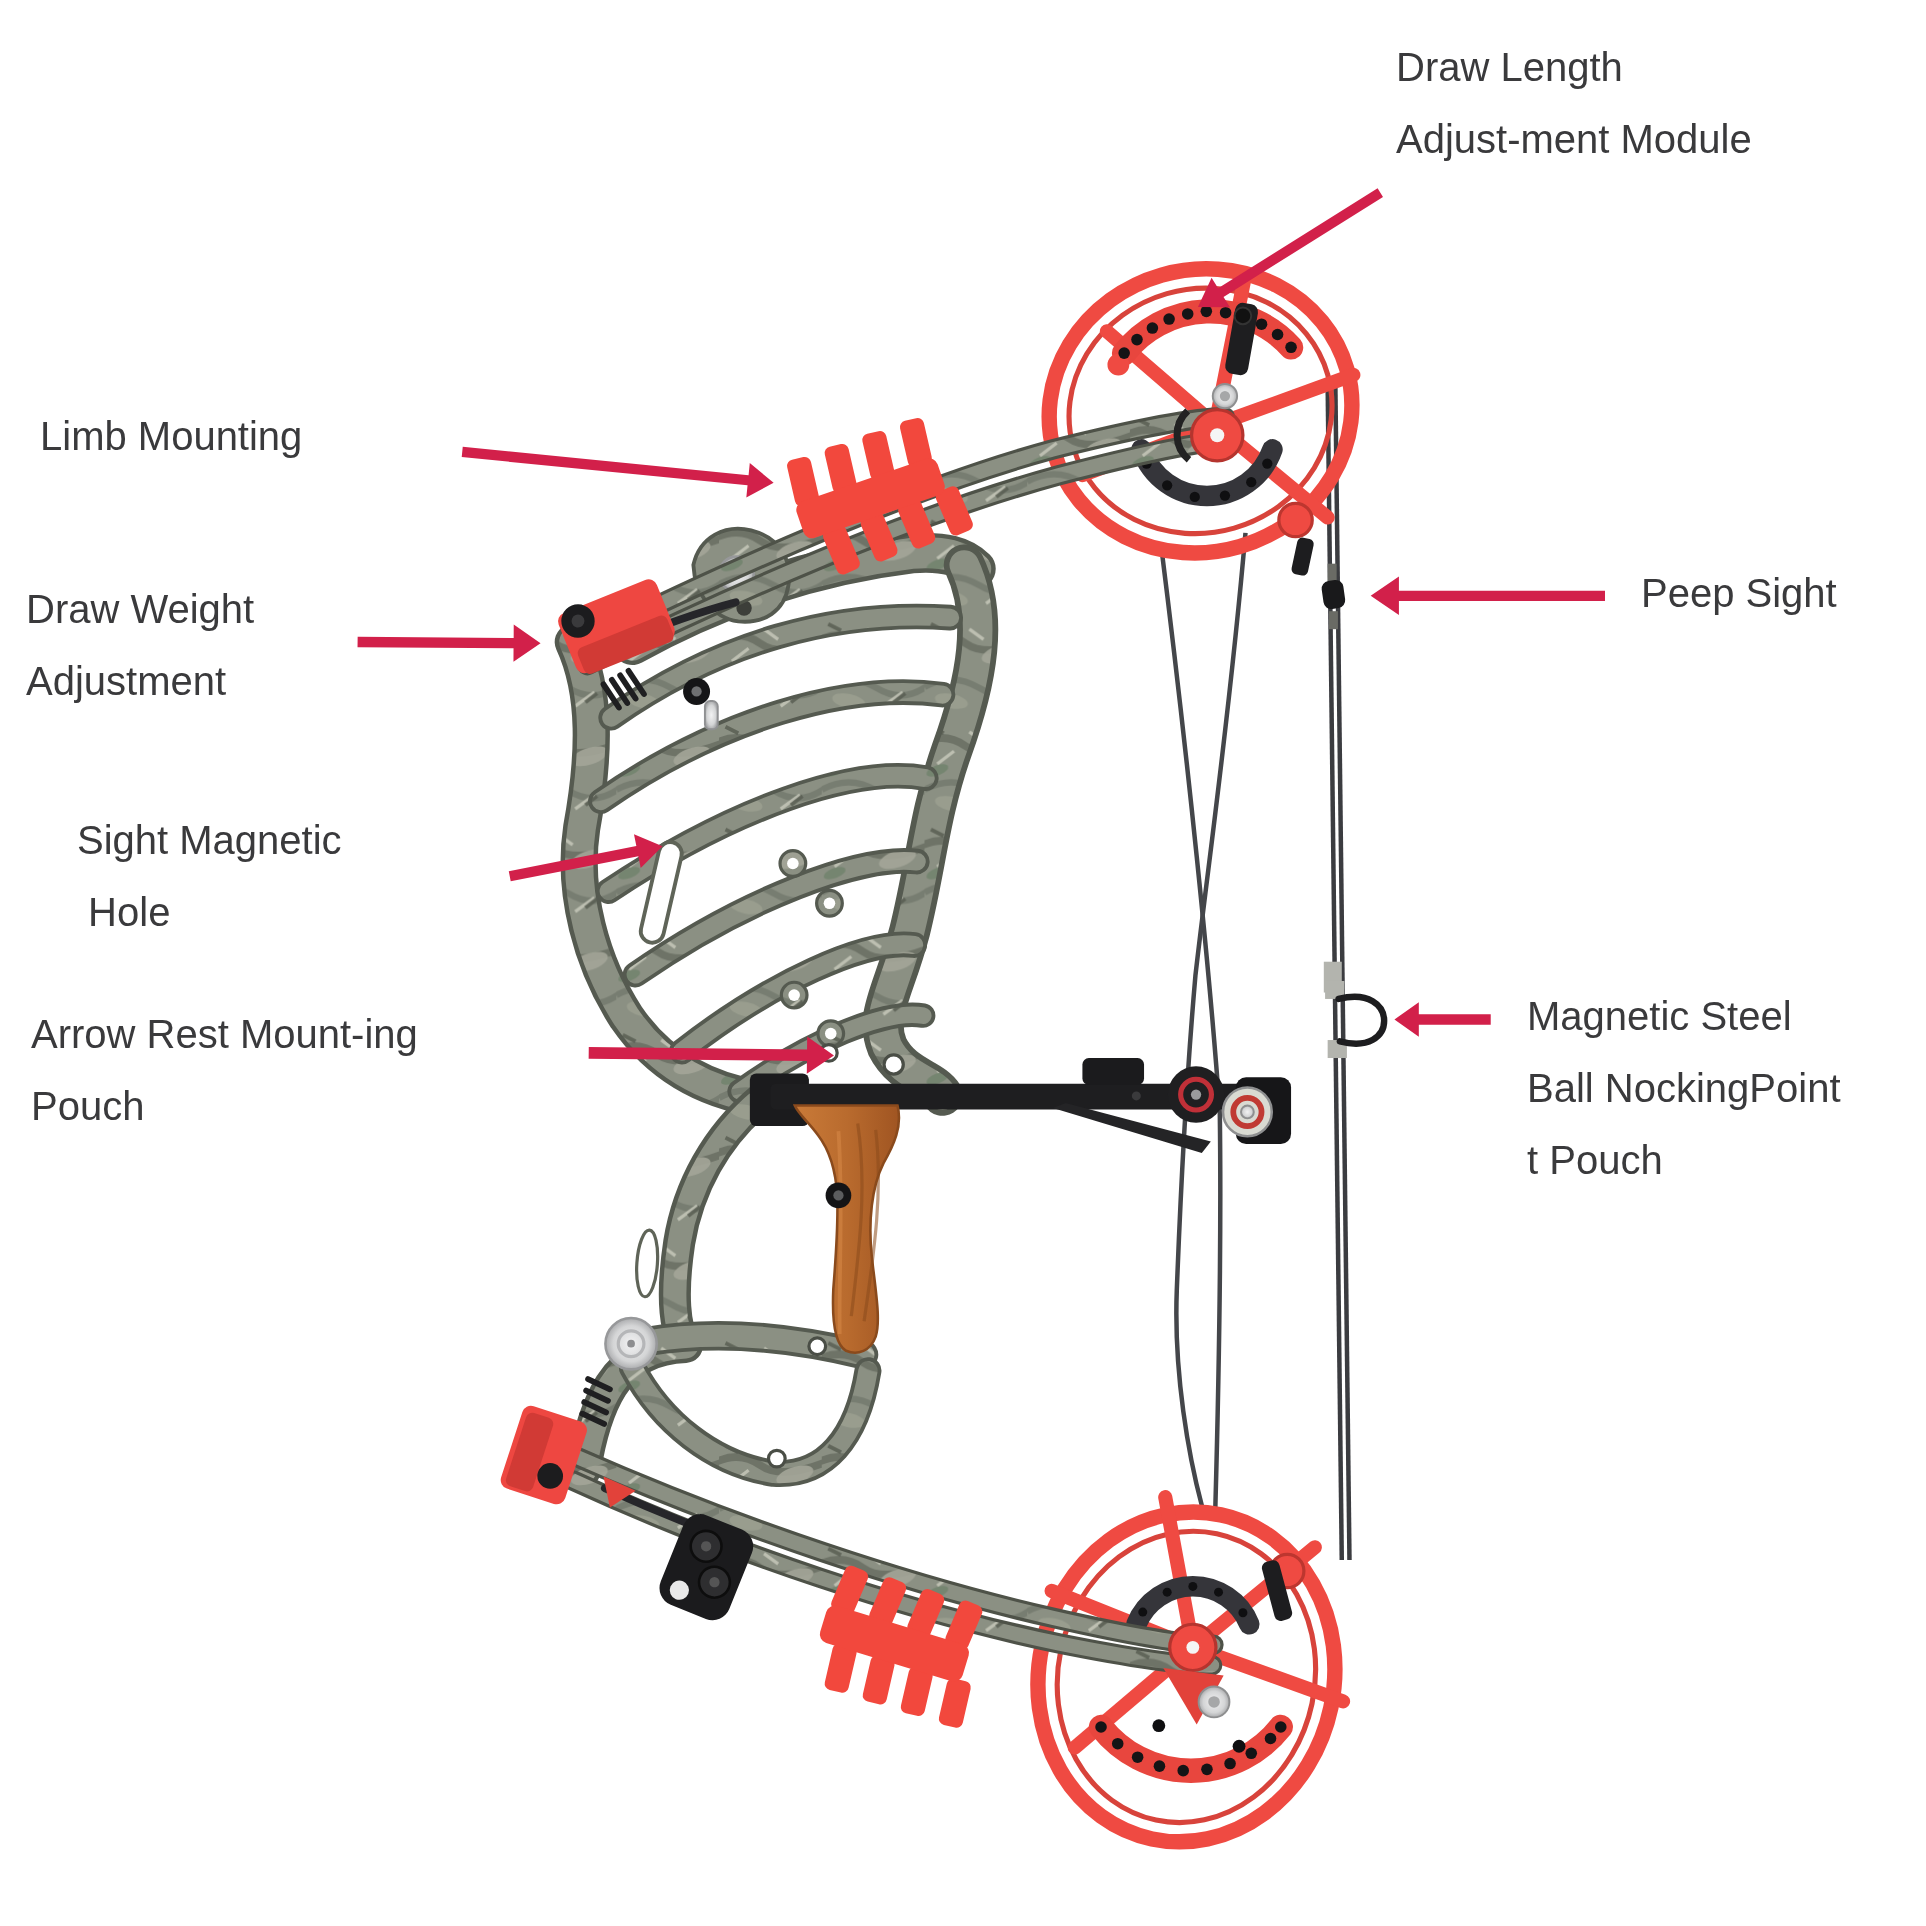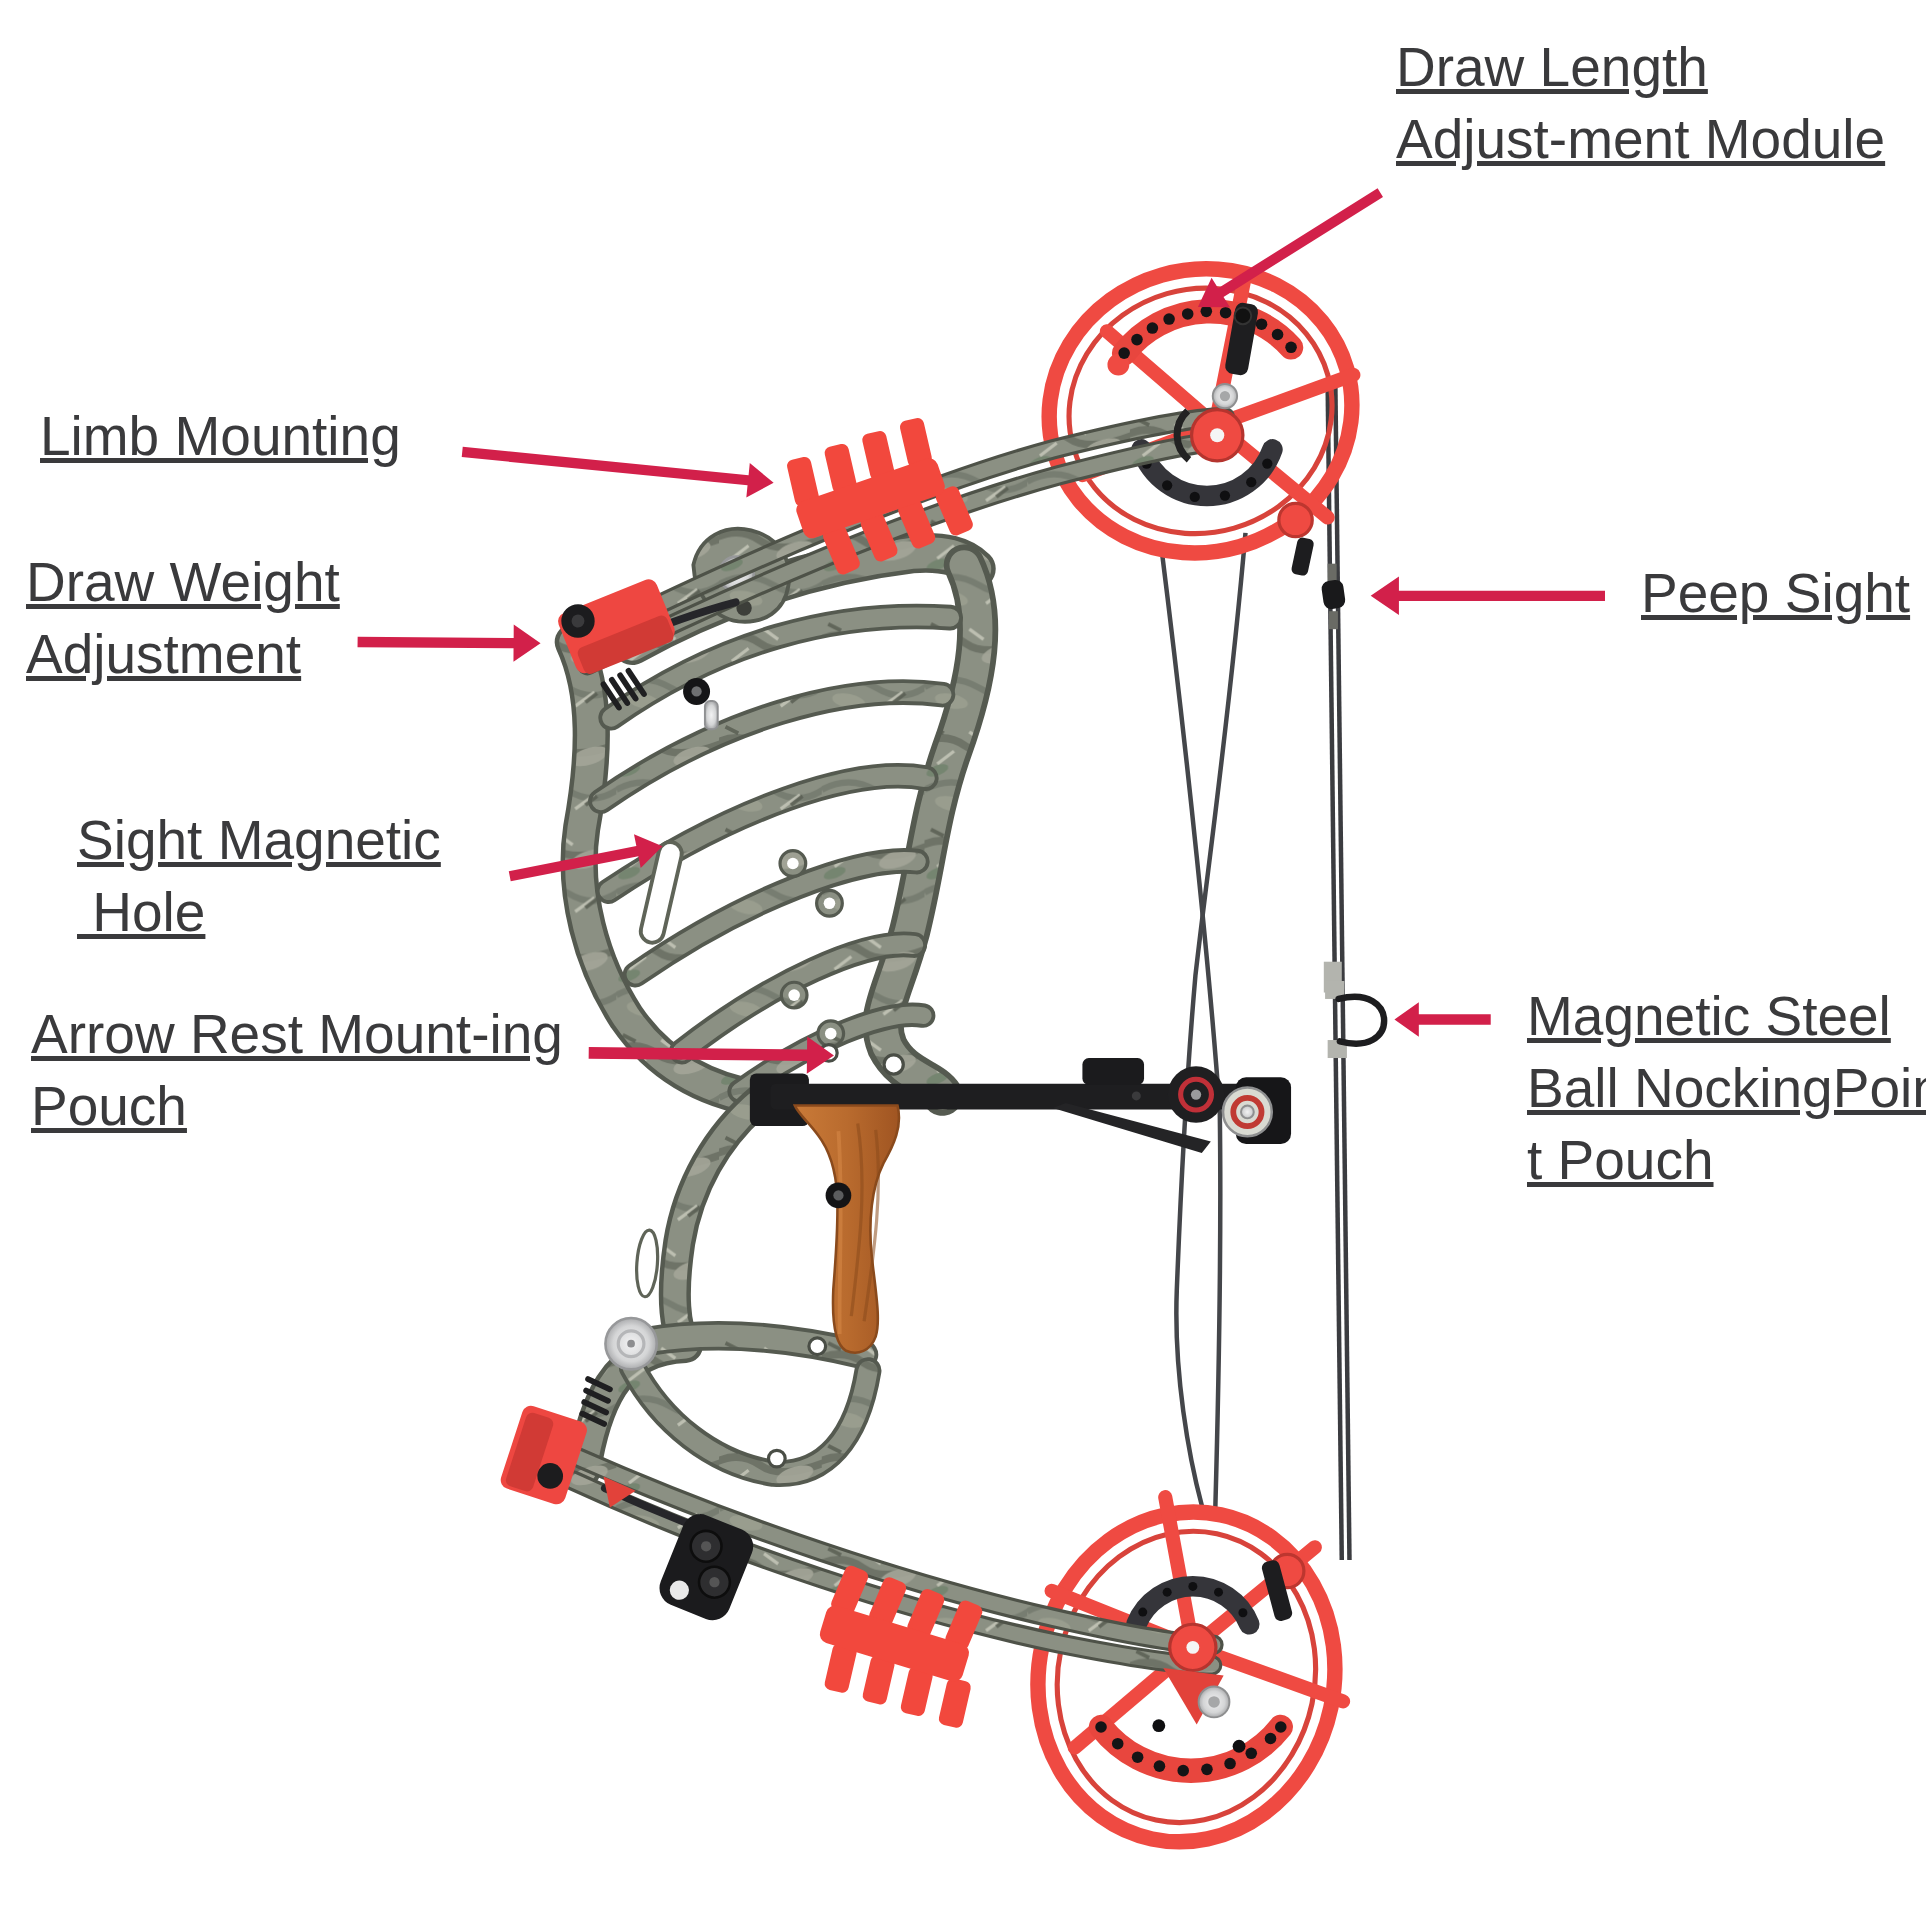--- a/index.html
+++ b/index.html
@@ -15,26 +15,25 @@
     --black-part:#1d1d1f;
     --string-col:#3b3c40;
     --cable-col:#44464a;
     --silver:#d9dadb;
   }
   html,body{margin:0;padding:0;width:1926px;height:1926px;overflow:hidden;background:#ffffff;}
   #canvas{position:relative;width:1926px;height:1926px;background:#ffffff;font-family:"Liberation Sans","DejaVu Sans",sans-serif;}
   #bow-svg{position:absolute;left:0;top:0;width:1926px;height:1926px;}
   .lbl{
     position:absolute;
-    font-size:55px;
+    font-size:40px;
     line-height:72px;
     color:var(--label-text);
     white-space:pre;
     letter-spacing:0px;
-    text-decoration:underline;
   }
   .ann{fill:var(--annotation-arrow);stroke:none;}
   .cable{fill:none;stroke:var(--cable-col);stroke-width:7;}
   .strand{fill:none;stroke:var(--string-col);stroke-width:7;}
   .bone-e{fill:none;stroke:var(--camo-edge);stroke-linecap:round;}
   .bone-f{fill:none;stroke:url(#camoP);stroke-linecap:round;}
   .ring-o{fill:none;stroke:var(--cam-red);stroke-width:24;}
   .ring-i{fill:none;stroke:#d8433b;stroke-width:8;}
   .spoke{stroke:var(--cam-red);stroke-width:22;stroke-linecap:round;}
   .band{fill:none;stroke:#e8463e;stroke-width:38;stroke-linecap:round;}
@@ -340,21 +339,21 @@
     <polygon class="ann" points="795.5,1372.8 994.3,1333.6 998,1352.2 1032,1318 987.5,1299.3 991.2,1317.9 792.5,1357.2"></polygon>
     <polygon class="ann" points="916.9,1649 1256.9,1652.6 1256.7,1672.6 1299,1644 1257.3,1614.6 1257.1,1634.6 917.1,1631"></polygon>
     <polygon class="ann" points="2500,920 2179,920 2179,898 2135,928 2179,958 2179,936 2500,936"></polygon>
     <polygon class="ann" points="2322,1580 2210,1580 2210,1561 2172,1588 2210,1615 2210,1596 2322,1596"></polygon>
   </g>
 </svg>
 
 <div class="lbl" style="left:1396px;top:31px">Draw Length
 Adjust-ment Module</div>
 <div class="lbl" style="left:40px;top:400px">Limb Mounting</div>
-<div class="lbl" style="left:26px;top:546px">Draw Weight
+<div class="lbl" style="left:26px;top:573px">Draw Weight
 Adjustment</div>
 <div class="lbl" style="left:77px;top:804px">Sight Magnetic
  Hole</div>
 <div class="lbl" style="left:31px;top:998px">Arrow Rest Mount-ing
 Pouch</div>
 <div class="lbl" style="left:1641px;top:557px">Peep Sight</div>
 <div class="lbl" style="left:1527px;top:980px">Magnetic Steel
 Ball NockingPoint
 t Pouch</div>
 

